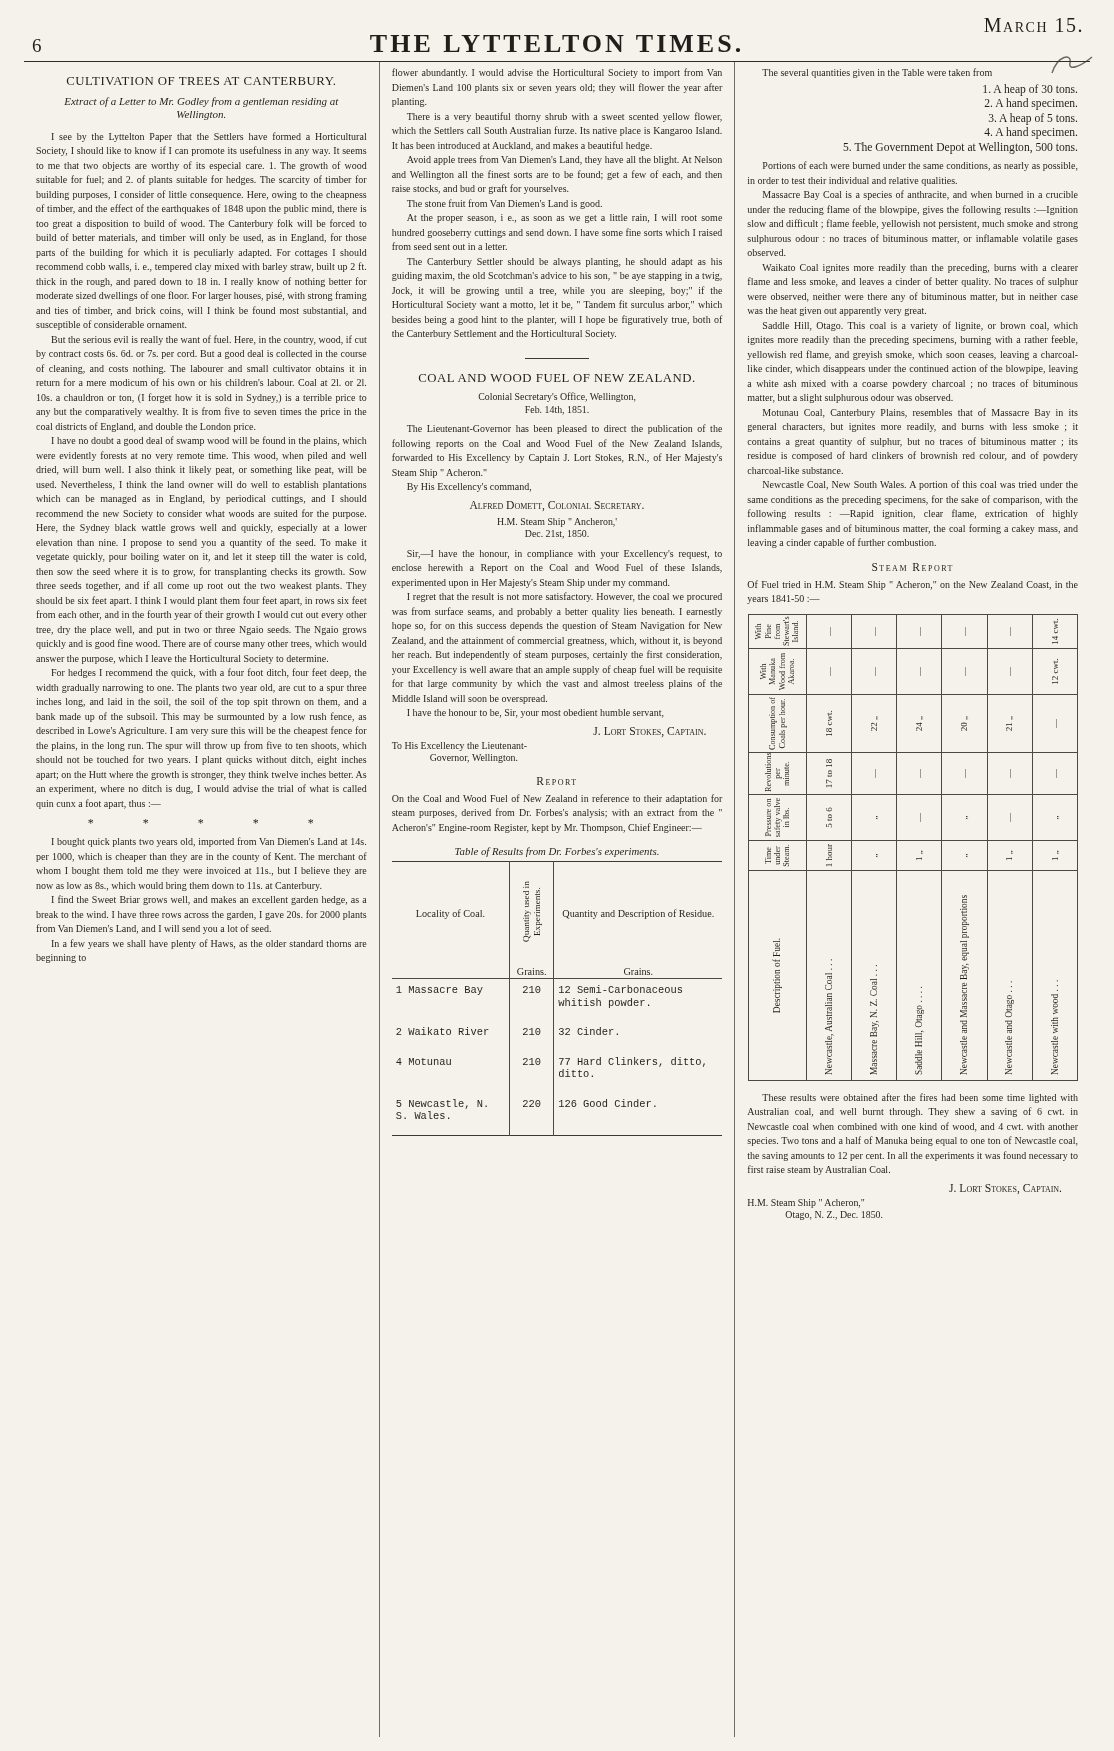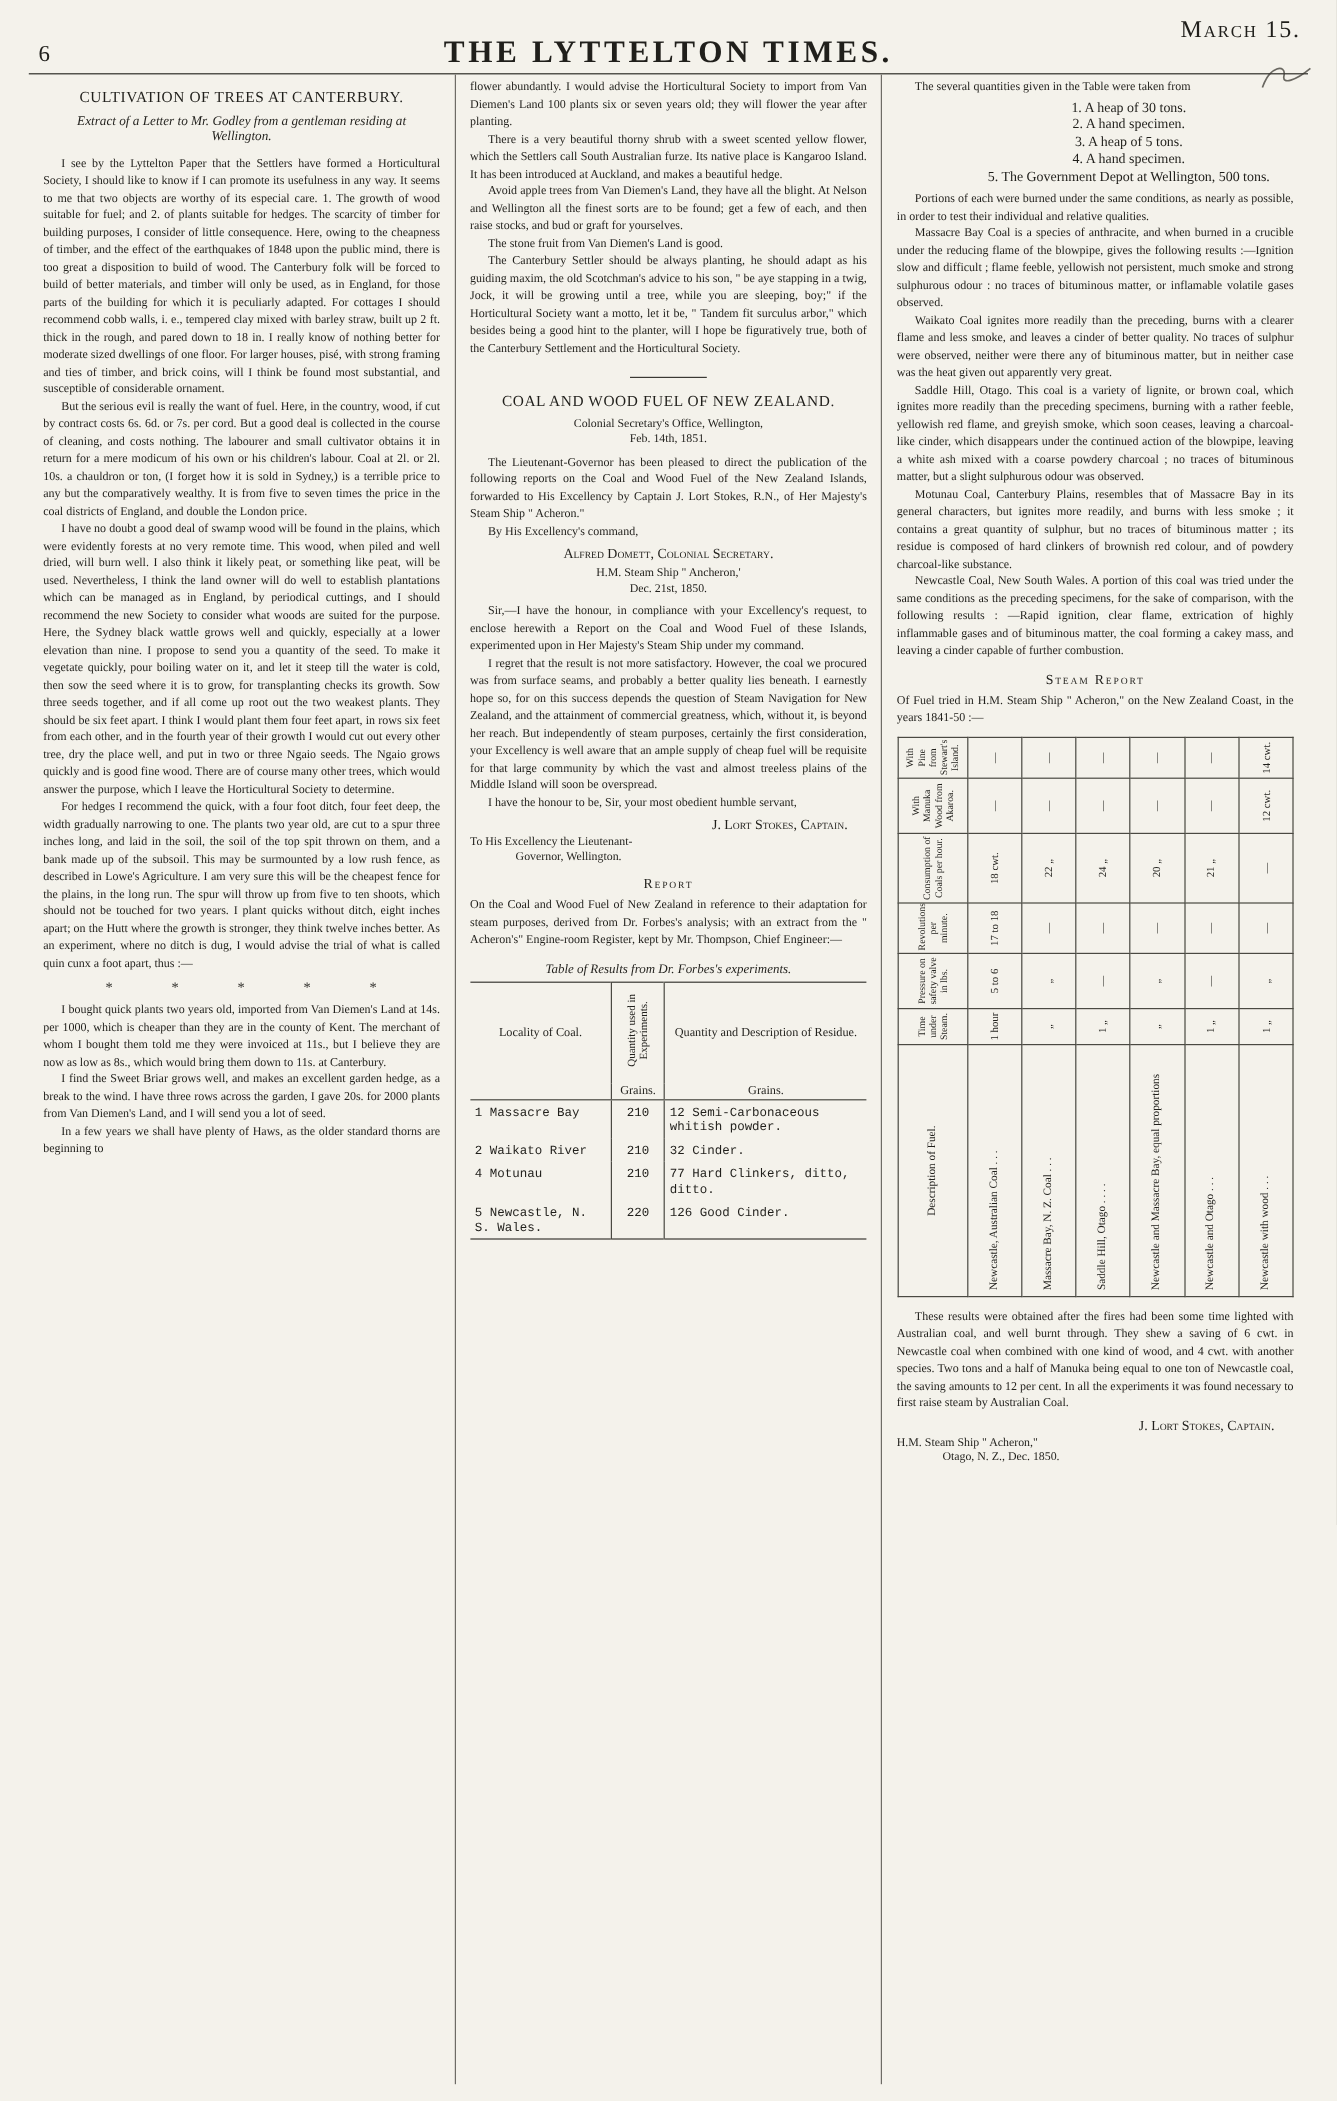--- a/index.html
+++ b/index.html
@@ -37,26 +37,26 @@
   .dateline-block { margin:4px 0 6px; }
   .sub-head { text-align:center; font-size:11.5px; font-weight:normal; font-variant:small-caps;
     letter-spacing:1.5px; margin:10px 0 5px; }
   .sig { font-size:11.6px; margin:4px 0 2px; }
   .sig.center { text-align:center; }
   .sig.right { text-align:right; padding-right:16px; }
   .small-caps { font-variant:small-caps; }
   .addr { font-size:9.9px; line-height:12.5px; }
   .addr2 { margin-left:38px; }
   .list { margin:2px 0 4px; }
-  .list p { font-size:11.6px; line-height:14.5px; margin-left:56px; text-indent:0; text-align:center; }
+  .list p { font-size:11.6px; line-height:14.5px; margin-left:56px; text-indent:0; text-align:right; }
   .table-caption { font-style:italic; text-align:center; font-size:10.8px; margin:10px 0 4px; }
   
   .forbes { width:100%; border-collapse:collapse; border-top:1.2px solid #3a3934;
     border-bottom:1.2px solid #3a3934; font-size:10.4px; margin:2px 0 8px; }
-  .forbes th, .forbes td { border-left:1px solid #4a4942; padding:2px 4px;
+  .forbes th, .forbes td { border-left:1px solid #4a4942; padding:12px 4px;
     font-weight:normal; vertical-align:top; text-align:left; }
   .forbes th:first-child, .forbes td:first-child { border-left:none; }
   .forbes thead tr.hdr th { height:80px; vertical-align:middle; text-align:center; font-size:10.2px; line-height:12px; }
   .forbes .rot { display:inline-block; writing-mode:vertical-rl; transform:rotate(180deg);
     height:76px; font-size:9.2px; line-height:10.5px; }
   .forbes tr.units td { text-align:center; border-bottom:1px solid #4a4942; font-size:10.2px; padding:1px 4px; }
   .forbes tbody td { padding-top:5px; line-height:12.5px;font-family:Liberation Mono, monospace; }
   .fq { text-align:center !important; }
   
   .steam-rot { position:relative; width:330px; height:466px; margin:8px auto 10px; }
@@ -104,20 +104,21 @@
           <p>In a few years we shall have plenty of Haws, as the older standard thorns are beginning to</p>
         </div>
     </div>
 
     <div class="col">
       <div class="body-text cont">
           <p>flower abundantly.  I would advise the Horticultural Society to import from Van Diemen's Land 100 plants six or seven years old; they will flower the year after planting.</p>
           <p>There is a very beautiful thorny shrub with a sweet scented yellow flower, which the Settlers call South Australian furze.  Its native place is Kangaroo Island.  It has been introduced at Auckland, and makes a beautiful hedge.</p>
           <p>Avoid apple trees from Van Diemen's Land, they have all the blight.  At Nelson and Wellington all the finest sorts are to be found; get a few of each, and then raise stocks, and bud or graft for yourselves.</p>
           <p>The stone fruit from Van Diemen's Land is good.</p>
+          <p>At the proper season, i e., as soon as we get a little rain, I will root some hundred gooseberry cuttings and send down.  I have some fine sorts which I raised from seed sent out in a letter.</p>
           <p>The Canterbury Settler should be always planting, he should adapt as his guiding maxim, the old Scotchman's advice to his son, " be aye stapping in a twig, Jock, it will be growing until a tree, while you are sleeping, boy;" if the Horticultural Society want a motto, let it be, " Tandem fit surculus arbor," which besides being a good hint to the planter, will I hope be figuratively true, both of the Canterbury Settlement and the Horticultural Society.</p>
         </div>
 
       <div class="divider"></div>
 
       <h2 class="art-title">COAL AND WOOD FUEL OF NEW ZEALAND.</h2>
       <div class="dateline-block">
         <p class="dateline">Colonial Secretary's Office, Wellington,</p>
         <p class="dateline">Feb. 14th, 1851.</p>
       </div>

